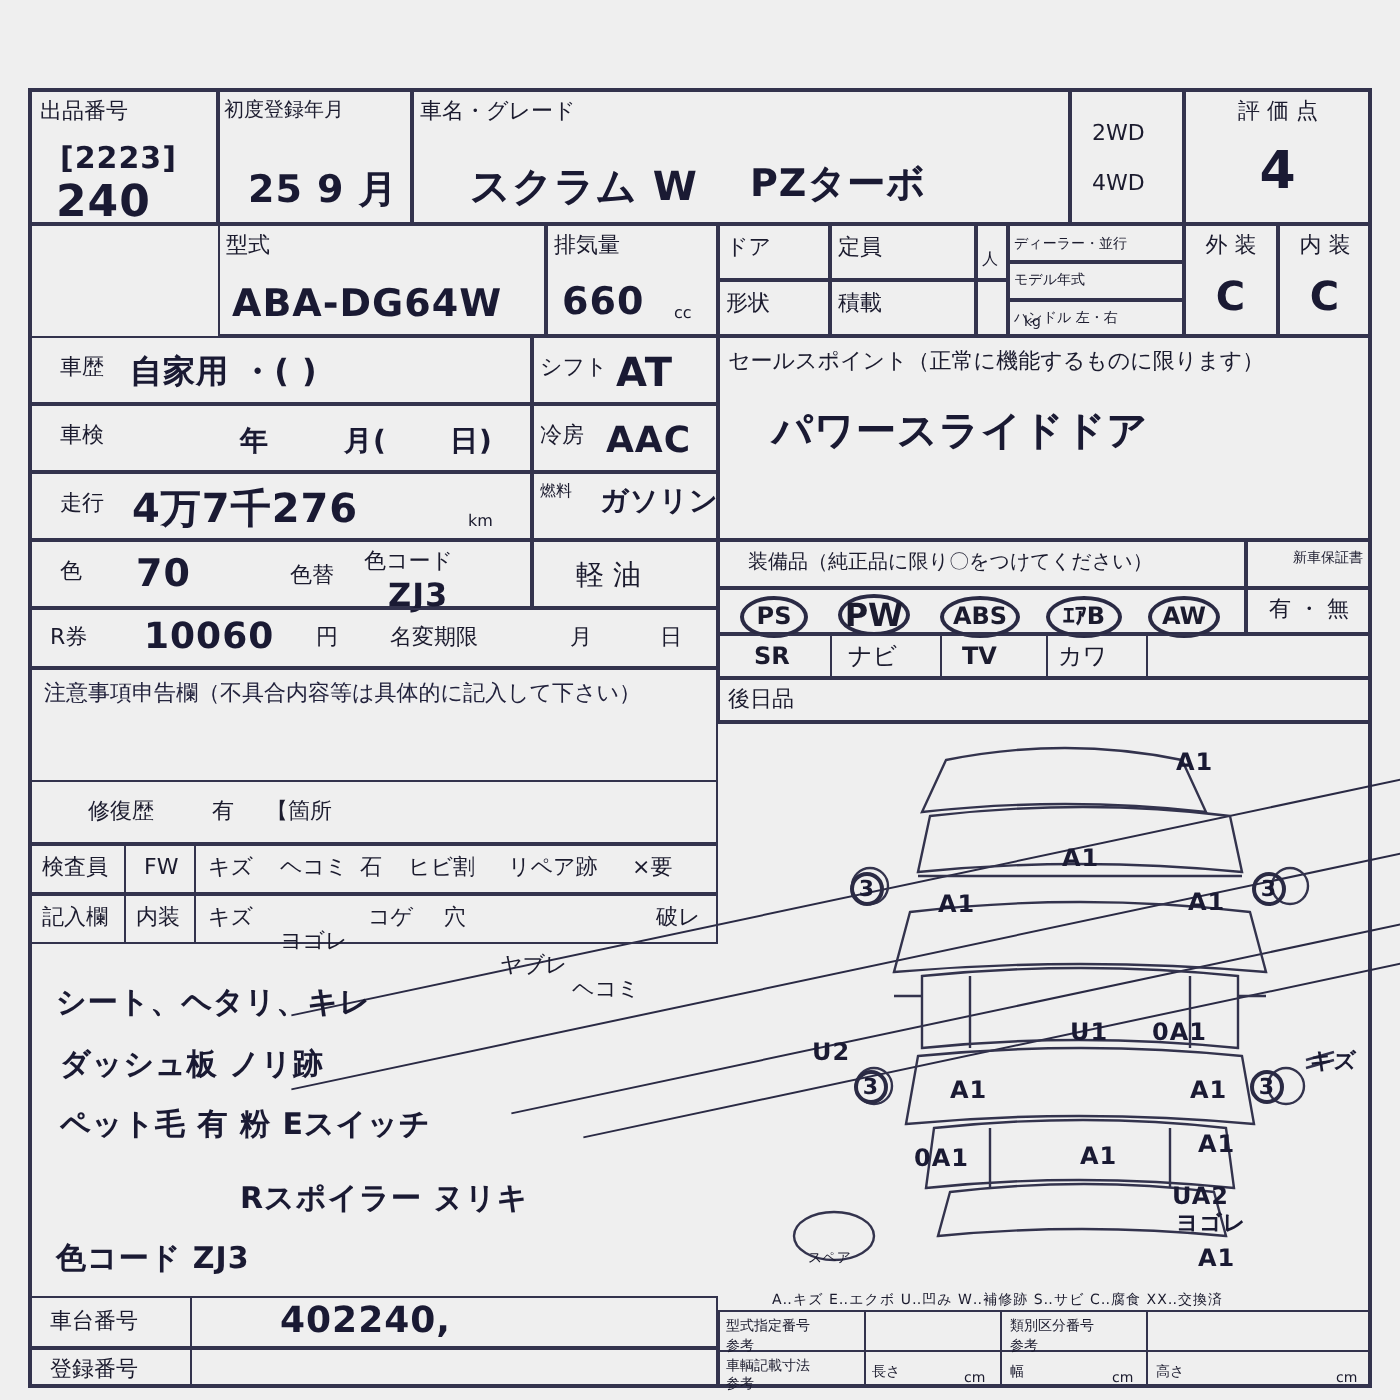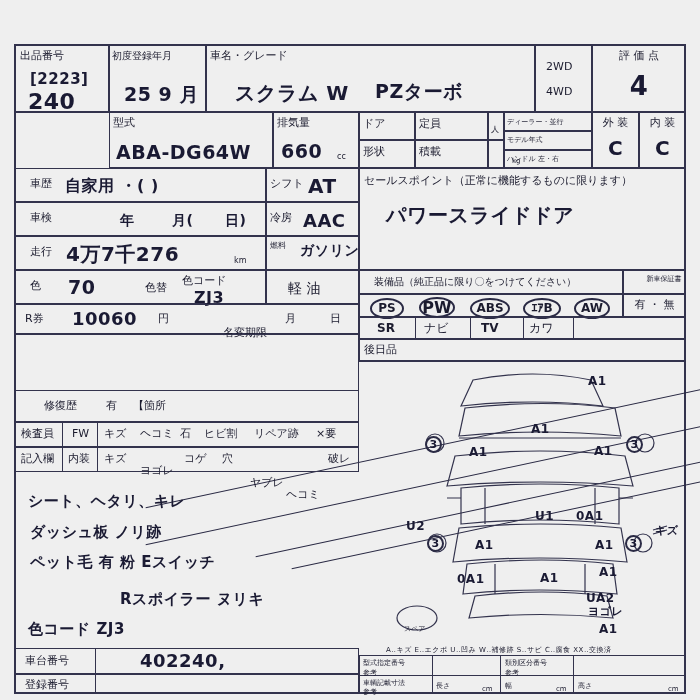--- a/index.html
+++ b/index.html
@@ -121,25 +121,26 @@
   <div class="abs lbl" style="left:30px;top:280px;">色</div>
   <div class="abs hand" style="left:68px;top:276px;font-size:19px;">70</div>
   <div class="abs lbl" style="left:145px;top:282px;">色替</div>
   <div class="abs lbl" style="left:182px;top:275px;">色コード</div>
   <div class="abs hand" style="left:194px;top:288px;font-size:16px;">ZJ3</div>
 
   <div class="bx" style="left:14px;top:304px;width:345px;height:30px;"></div>
   <div class="abs lbl" style="left:25px;top:313px;">R券</div>
   <div class="abs hand" style="left:72px;top:308px;font-size:18px;">10060</div>
   <div class="abs lbl" style="left:158px;top:313px;">円</div>
-  <div class="abs lbl" style="left:195px;top:327px;margin-left:28px;">名変期限</div>
+  <div class="abs lbl" style="left:195px;top:313px;">名変期限</div>
   <div class="abs lbl" style="left:285px;top:313px;">月</div>
   <div class="abs lbl" style="left:330px;top:313px;">日</div>
 
   <div class="bx" style="left:14px;top:334px;width:345px;height:88px;"></div>
+  <div class="abs lbl" style="left:22px;top:341px;color:#23233d;">注意事項申告欄（不具合内容等は具体的に記入して下さい）</div>
   <div class="hline" style="left:14px;top:390px;width:345px;"></div>
   <div class="abs lbl" style="left:44px;top:400px;">修復歴</div>
   <div class="abs lbl" style="left:106px;top:400px;">有</div>
   <div class="abs lbl" style="left:133px;top:400px;">【箇所</div>
 
   <div class="bx" style="left:266px;top:168px;width:93px;height:34px;"></div>
   <div class="abs lbl" style="left:270px;top:178px;">シフト</div>
   <div class="abs hand" style="left:308px;top:174px;font-size:20px;">AT</div>
 
   <div class="bx" style="left:266px;top:202px;width:93px;height:34px;"></div>

